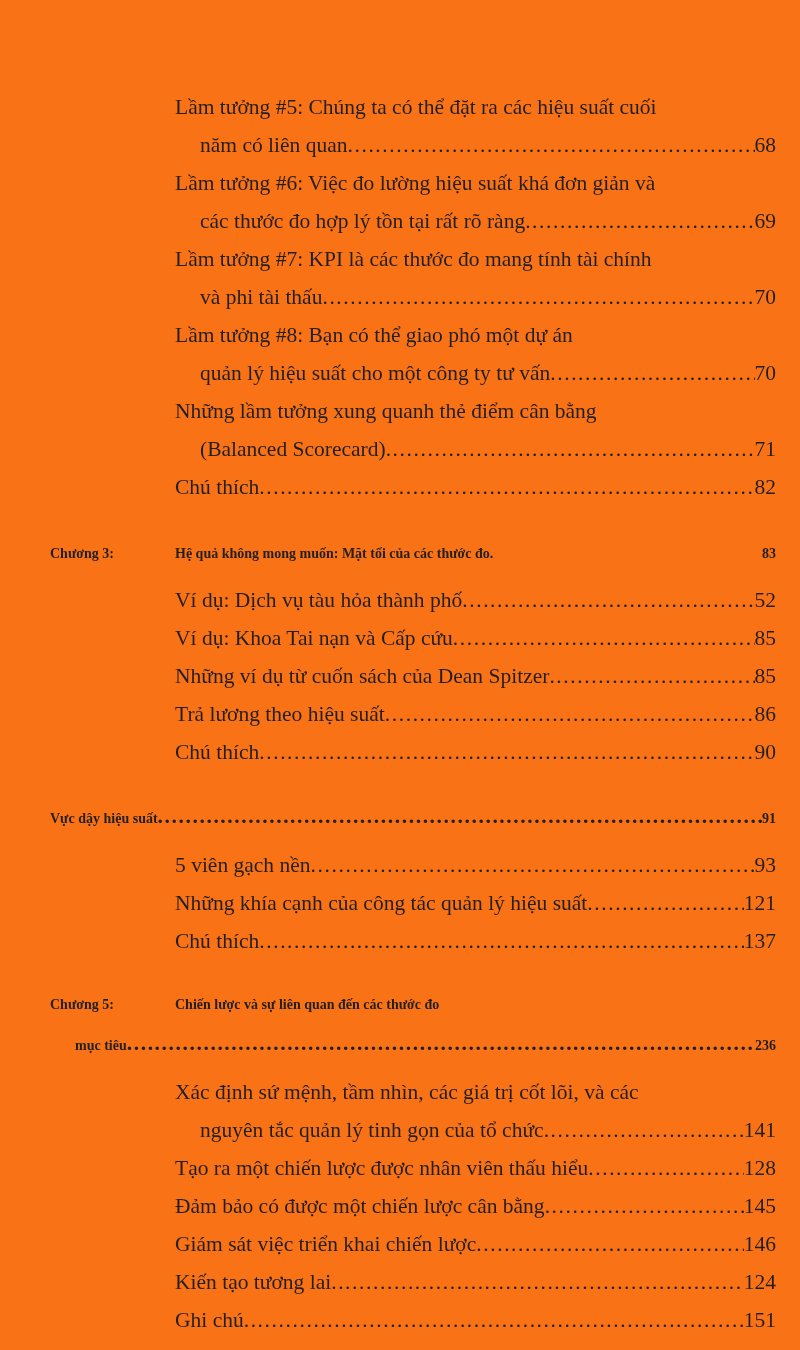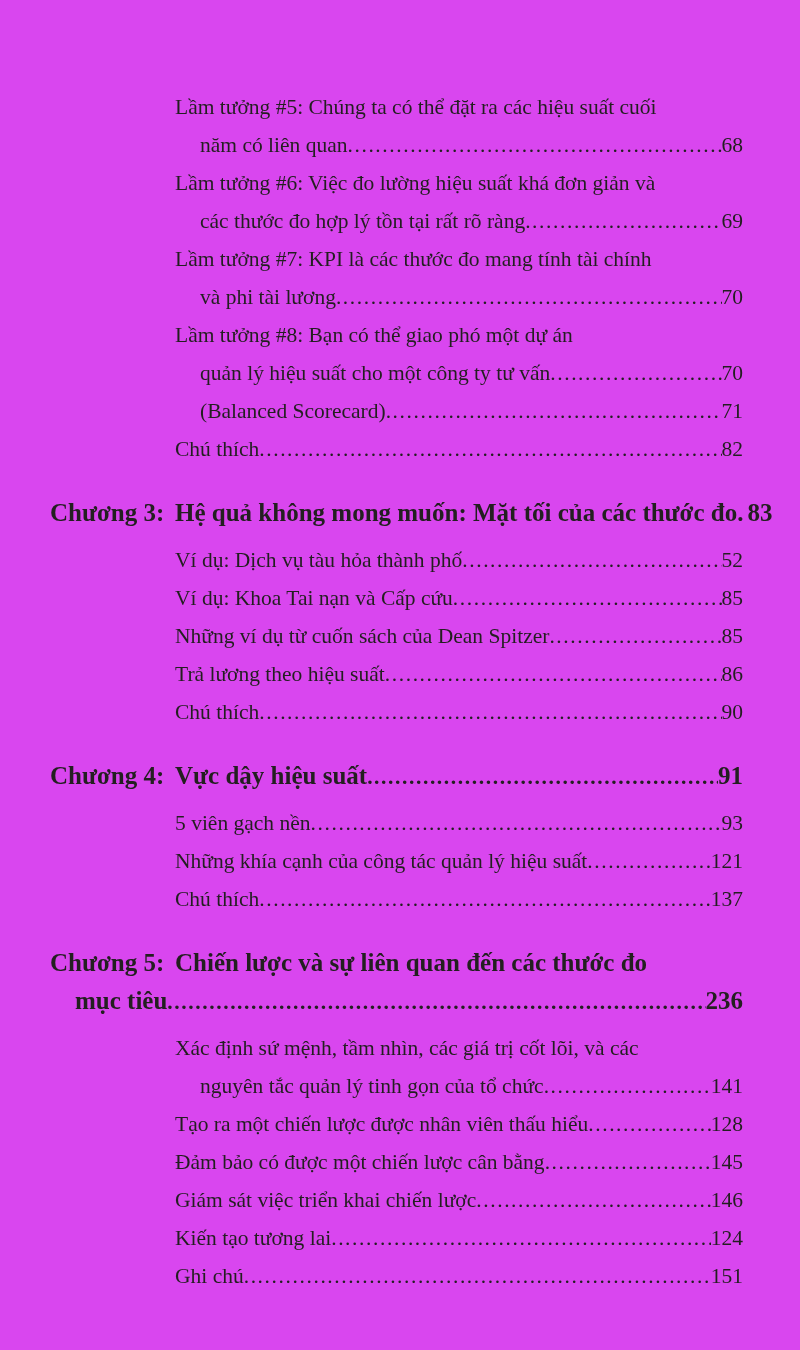--- a/index.html
+++ b/index.html
@@ -14,22 +14,22 @@
     font-family: "Liberation Serif", "DejaVu Serif", serif;
     color: #231f20;
     -webkit-font-smoothing: antialiased;
   }
 
   .page {
     position: relative;
     width: 800px;
     height: 1350px;
     box-sizing: border-box;
-    padding: 88px 57px 40px 50px;
-    background: #d946ef;
+    padding: 88px 24px 40px 50px;
+    background: #f97316;
     overflow: hidden;
   }
 
   .toc {
     display: block;
   }
 
   
   .toc-entry {
     position: relative;
@@ -40,21 +40,21 @@
   }
 
   
   .toc-entry.level-sub {
     padding-left: 125px;
   }
 
   .toc-entry.level-chapter {
     padding-left: 0;
     font-weight: bold;
-    font-size: 25px;
+    font-size: 14px;
     margin-top: 26px;
   }
 
   .toc-entry.level-chapter + .toc-entry {
     margin-top: 8px;
   }
 
   
   .row {
     display: block;
@@ -146,41 +146,46 @@
         </div>
       </div>
       <div class="toc-entry level-sub">
         <div class="row">
           <div class="lineflex">
             <span class="lbl">Lầm tưởng #7: KPI là các thước đo mang tính tài chính</span>
           </div>
         </div>
         <div class="wrap-indent row">
           <div class="lineflex">
-            <span class="lbl">và phi tài lương</span>
+            <span class="lbl">và phi tài thấu</span>
             <span class="leader"></span>
             <span class="pg">70</span>
           </div>
         </div>
       </div>
       <div class="toc-entry level-sub">
         <div class="row">
           <div class="lineflex">
             <span class="lbl">Lầm tưởng #8: Bạn có thể giao phó một dự án</span>
           </div>
         </div>
         <div class="wrap-indent row">
           <div class="lineflex">
             <span class="lbl">quản lý hiệu suất cho một công ty tư vấn</span>
             <span class="leader"></span>
             <span class="pg">70</span>
           </div>
         </div>
       </div>
       <div class="toc-entry level-sub">
+        <div class="row">
+          <div class="lineflex">
+            <span class="lbl">Những lầm tưởng xung quanh thẻ điểm cân bằng</span>
+          </div>
+        </div>
         <div class="wrap-indent row">
           <div class="lineflex">
             <span class="lbl">(Balanced Scorecard)</span>
             <span class="leader"></span>
             <span class="pg">71</span>
           </div>
         </div>
       </div>
       <div class="toc-entry level-sub">
         <div class="row">
@@ -242,21 +247,20 @@
           <div class="lineflex">
             <span class="lbl">Chú thích</span>
             <span class="leader"></span>
             <span class="pg">90</span>
           </div>
         </div>
       </div>
       <div class="toc-entry level-chapter">
         <div class="row">
           <div class="lineflex">
-            <span class="chap-num lbl">Chương 4:</span>
             <span class="lbl">Vực dậy hiệu suất</span>
             <span class="leader"></span>
             <span class="pg">91</span>
           </div>
         </div>
       </div>
       <div class="toc-entry level-sub">
         <div class="row">
           <div class="lineflex">
             <span class="lbl">5 viên gạch nền</span>

